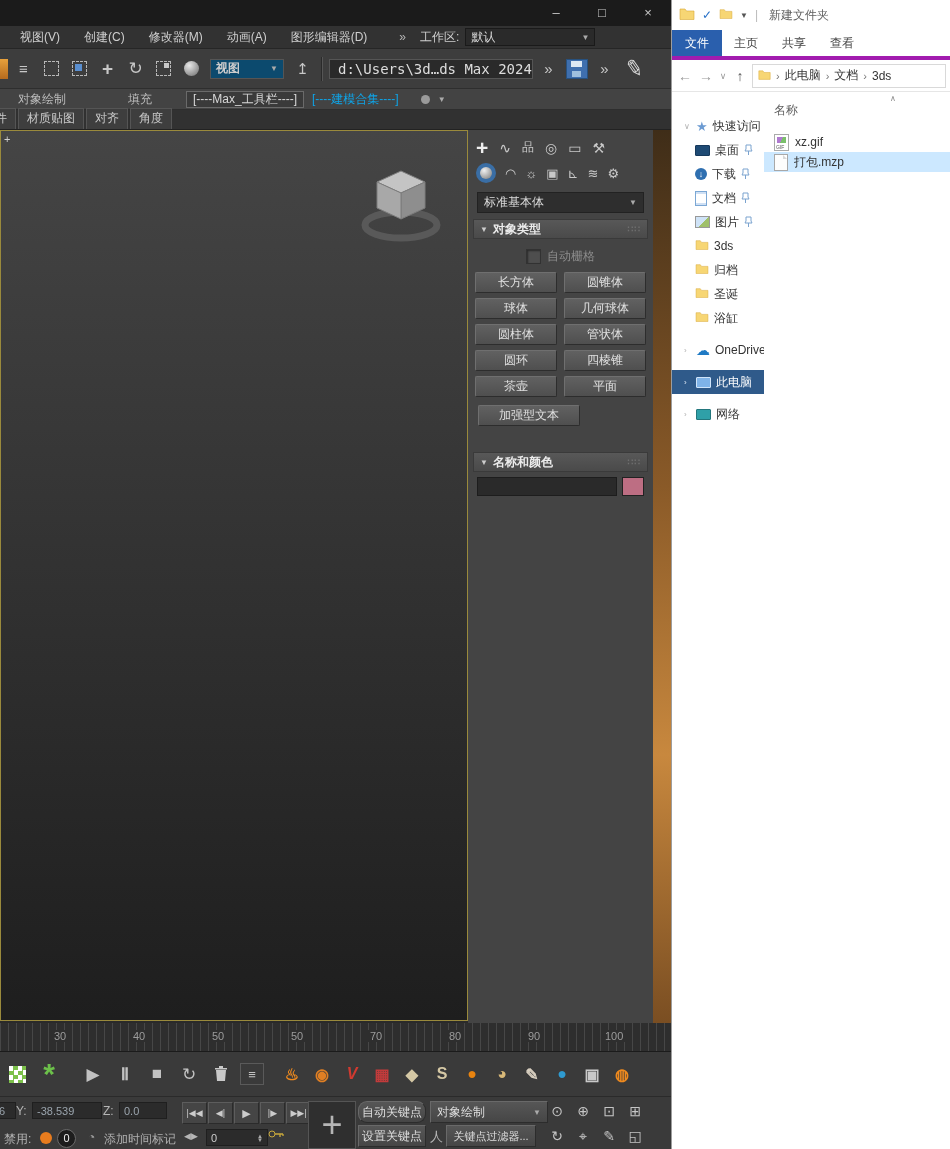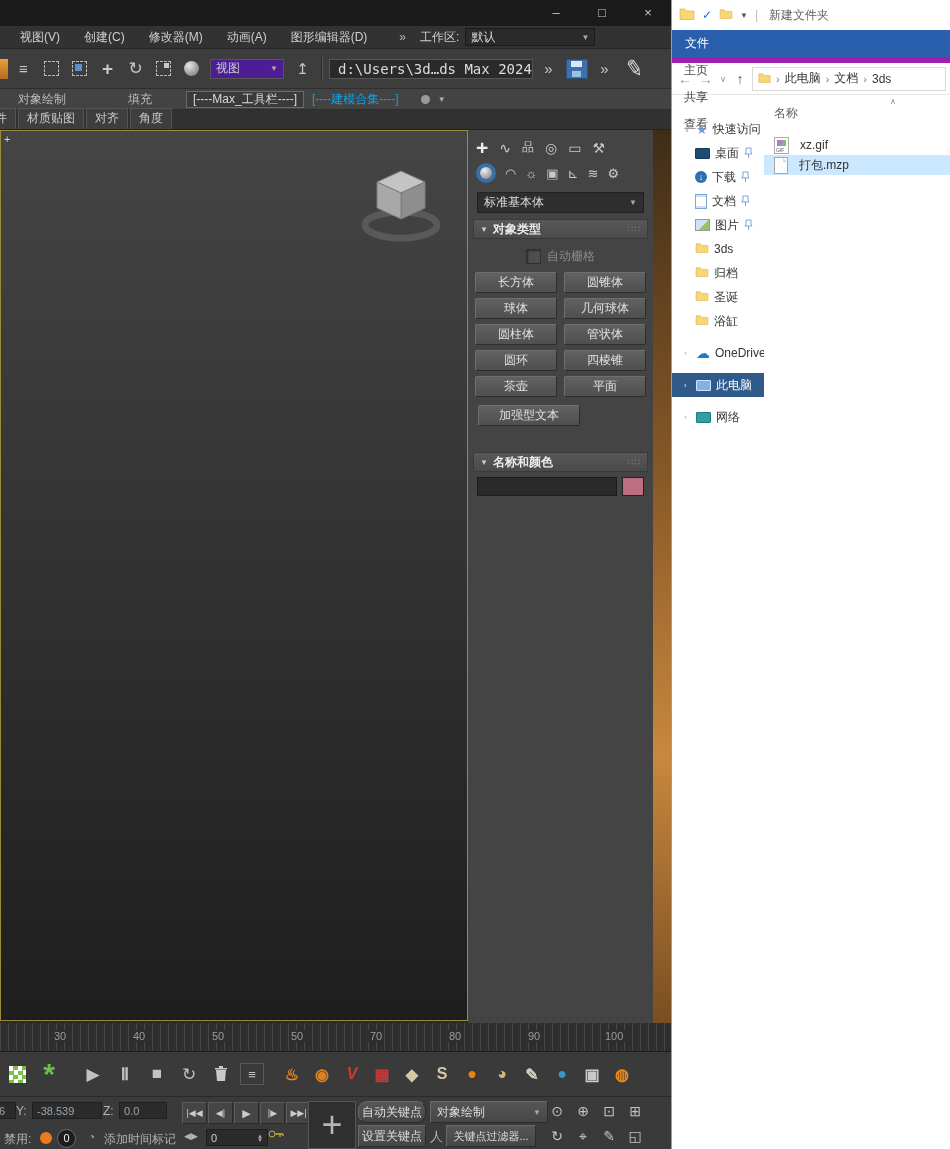--- a/index.html
+++ b/index.html
@@ -18,21 +18,21 @@
   .dd-arrow{font-size:8px;color:#aaa;}
 
   .mx-toolbar{height:39px;background:#3d3d3d;border-bottom:1px solid #2e2e2e;display:flex;align-items:center;gap:3px;padding-left:0;}
   .ticon{width:25px;height:25px;display:flex;align-items:center;justify-content:center;color:#c8c8c8;font-size:15px;flex:none;}
   .cuticon{width:10px;height:20px;background:linear-gradient(#e8a13c,#b56a1e);margin-left:-2px;flex:none;}
   .dashbox{width:13px;height:13px;border:1px dashed #b8b8b8;}
   .dashbox.fill i{display:block;width:7px;height:7px;background:#5a8fd0;margin:2px;}
   .scalebox{width:13px;height:13px;border:1px dashed #b8b8b8;position:relative;}
   .scalebox i{position:absolute;right:1px;top:1px;width:5px;height:5px;background:#c8c8c8;}
   .ballicon{width:15px;height:15px;border-radius:50%;background:radial-gradient(circle at 35% 30%,#e8e8e8,#6a6a6a);}
-  .view-dd{width:62px;height:18px;background:#4c1d95;border:1px solid #555;color:#ccc;font-size:12px;display:flex;justify-content:space-between;align-items:center;padding:0 5px;margin:0 3px;flex:none;}
+  .view-dd{width:62px;height:18px;background:#0c4a6e;border:1px solid #555;color:#ccc;font-size:12px;display:flex;justify-content:space-between;align-items:center;padding:0 5px;margin:0 3px;flex:none;font-weight:bold;}
   .tsep{width:1px;height:24px;background:#2a2a2a;border-right:1px solid #555;margin:0 3px;flex:none;}
   .path-field{width:186px;height:18px;background:#2a2a2a;border:1px solid #555;color:#ddd;font-size:14px;font-family:"DejaVu Sans Mono",monospace;display:flex;align-items:center;padding:0 8px;white-space:nowrap;overflow:hidden;flex:none;}
   .floppy{width:20px;height:18px;background:#3f6fae;border:1px solid #27517f;position:relative;}
   .floppy i{position:absolute;left:4px;top:1px;width:11px;height:6px;background:#dce8f4;}
   .floppy b{position:absolute;left:5px;bottom:1px;width:9px;height:6px;background:#9fc0dd;}
   .pencil-big{font-size:22px;color:#d8d8d8;transform:rotate(10deg);margin-left:2px;}
 
   .mx-toolbar2{height:20px;background:#434343;display:flex;align-items:center;font-size:12px;color:#bdbdbd;border-bottom:1px solid #2e2e2e;}
   .bracket-box{border:1px solid #6a6a6a;background:#3a3a3a;padding:0 6px;height:15px;line-height:15px;color:#d8d8d8;margin-left:34px;}
   .bracket-plain{margin-left:8px;color:#0ea5e9;}
@@ -88,21 +88,21 @@
   .dot{position:absolute;left:40px;top:35px;width:12px;height:12px;border-radius:50%;background:#e87c1e;}
   .zero{position:absolute;left:57px;top:32px;width:17px;height:17px;border-radius:50%;background:#1d1d1d;border:1px solid #6a6a6a;color:#eee;font-size:11px;text-align:center;line-height:17px;}
   .stepper{margin-left:auto;display:flex;flex-direction:column;line-height:4px;font-size:6px;color:#aaa;}
 
   
   .explorer{position:absolute;left:671px;top:0;width:279px;height:1149px;background:#fff;border-left:1px solid #9d9d9d;color:#333;font-size:12px;box-sizing:border-box;}
   .ex-titlebar{height:30px;display:flex;align-items:center;padding-left:7px;gap:7px;}
   .ex-title{color:#5f5f5f;margin-left:4px;}
   .qat-sep{color:#bbb;}
   .fold{display:inline-block;}
-  .ex-ribbontabs{height:26px;display:flex;align-items:stretch;border-bottom:7px solid #a21caf;flex-direction:column;}
+  .ex-ribbontabs{height:26px;display:flex;align-items:stretch;border-bottom:4px solid #a21caf;}
   .tab-file{background:#2a5fad;color:#fff;padding:5px 13px;font-size:12px;}
   .ex-tab{padding:5px 12px;color:#444;}
   .ex-navbar{height:31px;display:flex;align-items:center;padding:0 4px;gap:3px;border-bottom:1px solid #e6e6e6;}
   .nav-ar{color:#999;font-size:14px;width:18px;text-align:center;}
   .nav-ar.up{color:#555;}
   .nav-ar.small{font-size:9px;width:10px;}
   .addr{flex:1;height:22px;border:1px solid #d9d9d9;display:flex;align-items:center;padding:0 5px;gap:5px;overflow:hidden;white-space:nowrap;}
   .crumb-sep{color:#777;font-size:11px;}
   .ex-content{display:flex;height:1062px;}
   .ex-nav{width:92px;padding-top:22px;flex:none;overflow:hidden;}
@@ -117,21 +117,21 @@
   .mon.pc{background:#7fb3e8;border-color:#cfe4fa;}
   .mon.net{background:#2fa0a8;border-color:#23777d;}
   .dlc{width:12px;height:12px;border-radius:50%;background:#2f6fb0;color:#fff;font-size:9px;line-height:12px;text-align:center;}
   .docp{width:10px;height:13px;background:#fff;border:1px solid #7ba7d4;box-shadow:inset 0 -2px 0 #cfe0f4,inset 0 2px 0 #cfe0f4;}
   .pict{width:13px;height:10px;border:1px solid #999;background:linear-gradient(135deg,#cfe3f7 55%,#9fc06a 55%);}
   .cloud{color:#1f7ac4;font-size:14px;}
   .ex-files{flex:1;position:relative;}
   .sort-arrow{position:absolute;left:126px;top:2px;color:#888;font-size:8px;}
   .fhdr{height:20px;margin-top:8px;color:#606060;padding-left:10px;display:flex;align-items:center;}
   .fspacer{height:12px;}
-  .frow{height:20px;display:flex;align-items:center;gap:11px;padding-left:10px;}
+  .frow{height:20px;display:flex;align-items:center;gap:6px;padding-left:10px;}
   .frow.selected{background:#cce8ff;}
   .gificon{width:13px;height:15px;border:1px solid #aaa;background:#fff;position:relative;flex:none;}
   .gificon i{position:absolute;left:2px;top:2px;width:9px;height:6px;background:linear-gradient(120deg,#b07ad0 50%,#7ac06a 50%);}
   .gificon b{position:absolute;left:1px;bottom:0;font-size:5px;color:#555;font-weight:normal;}
   .pageicon{width:12px;height:15px;border:1px solid #a8a8a8;background:#fdfdfd;position:relative;flex:none;}
   .pageicon i{position:absolute;right:0;top:0;border-left:4px solid #d8d8d8;border-top:4px solid #fff;}
 </style>
 </head>
 <body>
 

